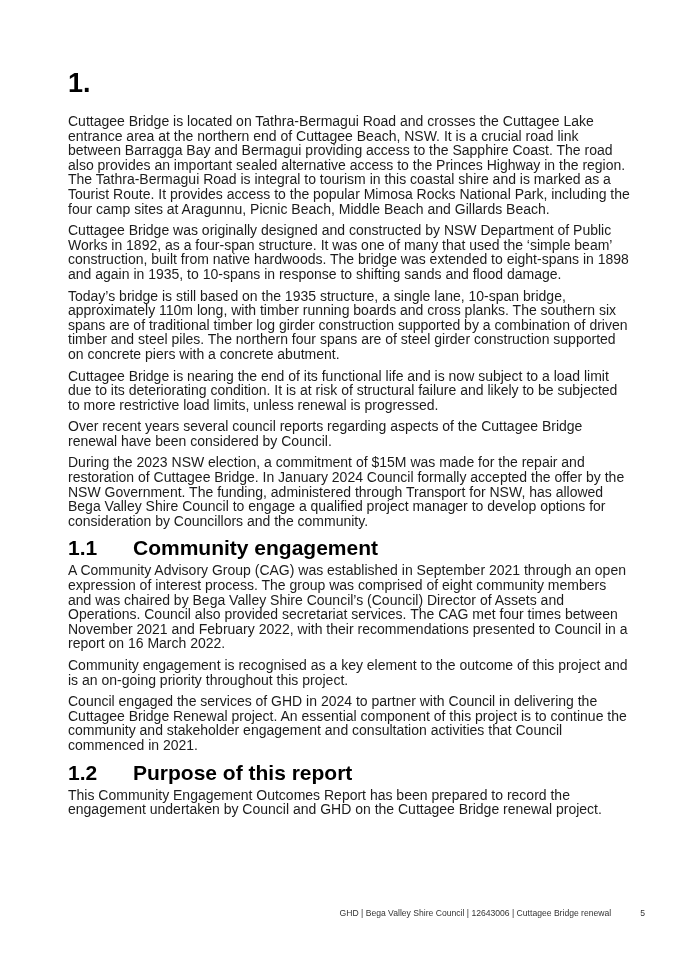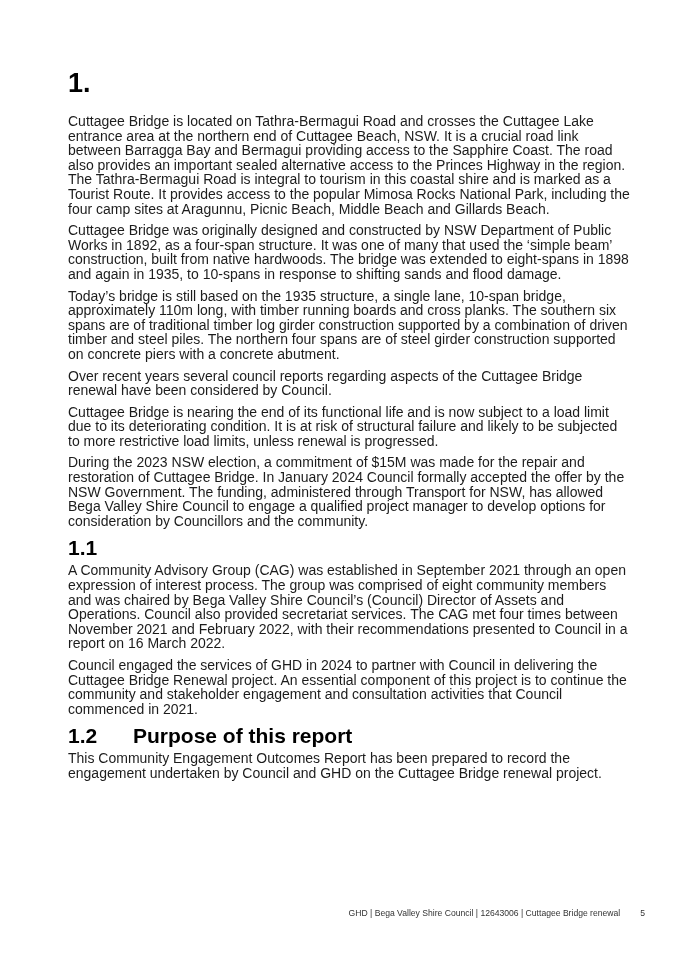--- a/index.html
+++ b/index.html
@@ -51,41 +51,43 @@
     .footer {
       position: absolute;
       top: 908px;
       left: 0;
       width: 645px;
       display: flex;
       justify-content: flex-end;
       font-size: 8.6px;
       color: #333;
     }
-    .footer .ft-text { margin-right: 20px; }
+    .footer .ft-text { margin-right: 29px; }
   </style>
 </head>
 <body>
 
 <div class="page">
 
   <h1 class="h1">
     <span class="num">1.</span>
   </h1>
   <p>Cuttagee Bridge is located on Tathra-Bermagui Road and crosses the Cuttagee Lake entrance area at the northern end of Cuttagee Beach, NSW. It is a crucial road link between Barragga Bay and Bermagui providing access to the Sapphire Coast. The road also provides an important sealed alternative access to the Princes Highway in the region. The Tathra-Bermagui Road is integral to tourism in this coastal shire and is marked as a Tourist Route. It provides access to the popular Mimosa Rocks National Park, including the four camp sites at Aragunnu, Picnic Beach, Middle Beach and Gillards Beach.</p>
   <p>Cuttagee Bridge was originally designed and constructed by NSW Department of Public Works in 1892, as a four-span structure. It was one of many that used the ‘simple beam’ construction, built from native hardwoods. The bridge was extended to eight-spans in 1898 and again in 1935, to 10-spans in response to shifting sands and flood damage.</p>
   <p>Today’s bridge is still based on the 1935 structure, a single lane, 10-span bridge, approximately 110m long, with timber running boards and cross planks. The southern six spans are of traditional timber log girder construction supported by a combination of driven timber and steel piles. The northern four spans are of steel girder construction supported on concrete piers with a concrete abutment.</p>
+  <p>Cuttagee Bridge is nearing the end of its functional life and is now subject to a load limit due to its deteriorating condition. It is at risk of structural failure and likely to be subjected to more restrictive load limits, unless renewal is progressed.</p>
   <p>Over recent years several council reports regarding aspects of the Cuttagee Bridge renewal have been considered by Council.</p>
-  <p>Cuttagee Bridge is nearing the end of its functional life and is now subject to a load limit due to its deteriorating condition. It is at risk of structural failure and likely to be subjected to more restrictive load limits, unless renewal is progressed.</p>
   <p>During the 2023 NSW election, a commitment of $15M was made for the repair and restoration of Cuttagee Bridge. In January 2024 Council formally accepted the offer by the NSW Government. The funding, administered through Transport for NSW, has allowed Bega Valley Shire Council to engage a qualified project manager to develop options for consideration by Councillors and the community.</p>
 
   <h2 class="h2">
     <span class="num">1.1</span>
+    <span>Community engagement</span>
   </h2>
   <p>A Community Advisory Group (CAG) was established in September 2021 through an open expression of interest process. The group was comprised of eight community members and was chaired by Bega Valley Shire Council’s (Council) Director of Assets and Operations. Council also provided secretariat services. The CAG met four times between November 2021 and February 2022, with their recommendations presented to Council in a report on 16 March 2022.</p>
+  <p>Community engagement is recognised as a key element to the outcome of this project and is an on-going priority throughout this project.</p>
   <p>Council engaged the services of GHD in 2024 to partner with Council in delivering the Cuttagee Bridge Renewal project. An essential component of this project is to continue the community and stakeholder engagement and consultation activities that Council commenced in 2021.</p>
 
   <h2 class="h2">
     <span class="num">1.2</span>
     <span>Purpose of this report</span>
   </h2>
   <p>This Community Engagement Outcomes Report has been prepared to record the engagement undertaken by Council and GHD on the Cuttagee Bridge renewal project.</p>
 
 </div>
 

